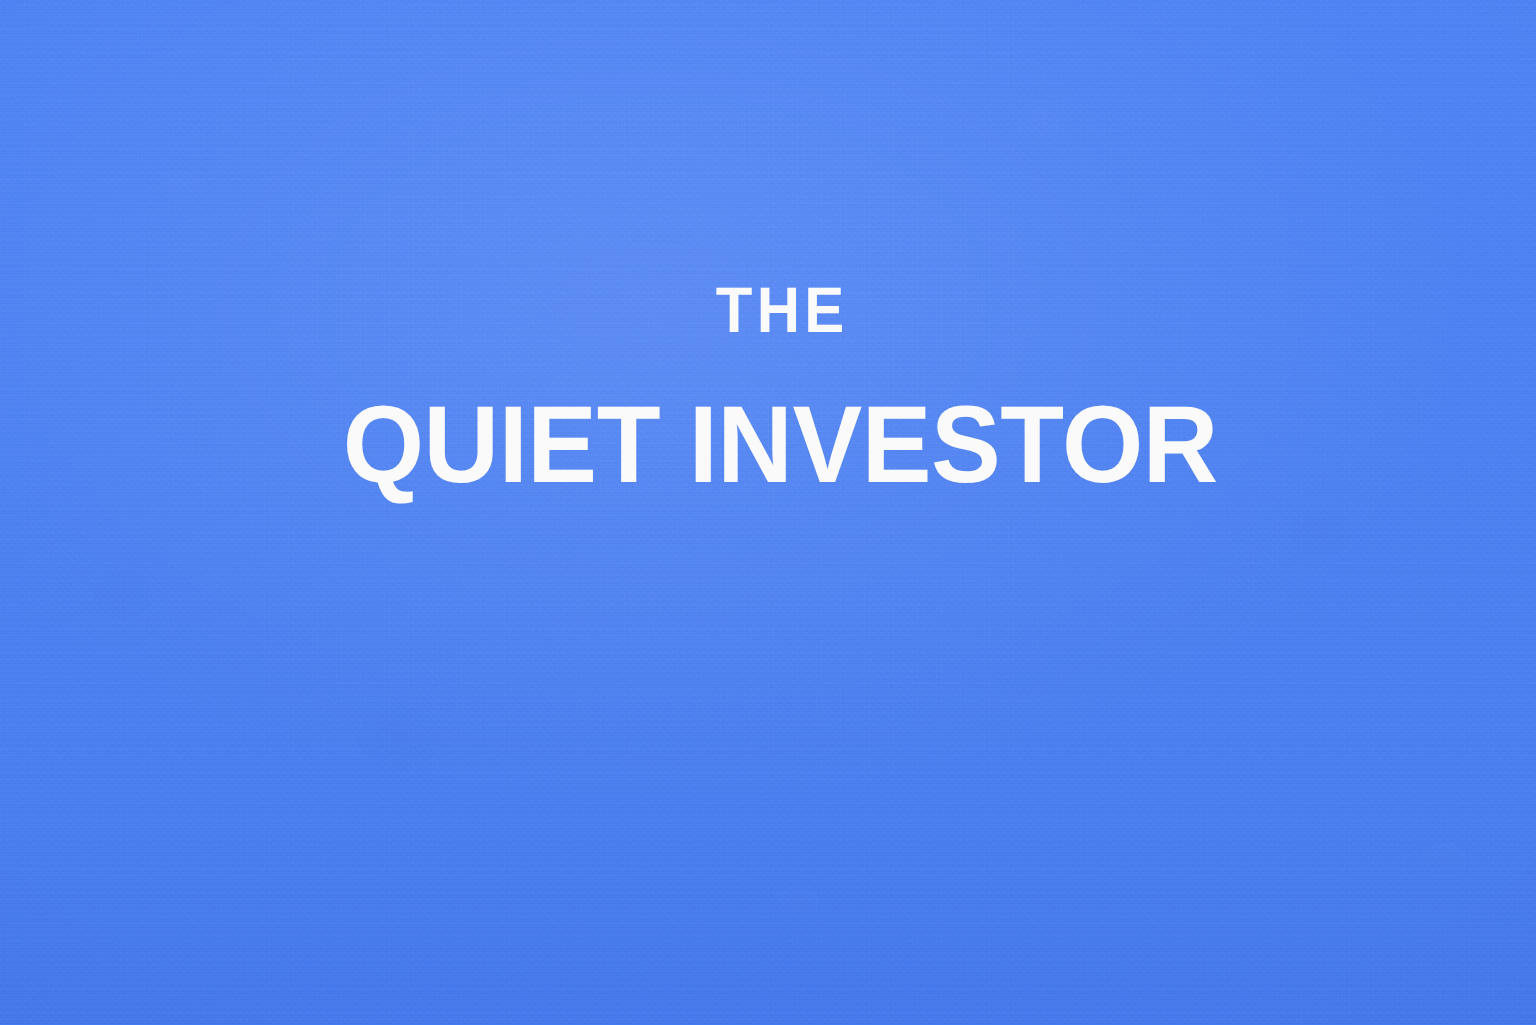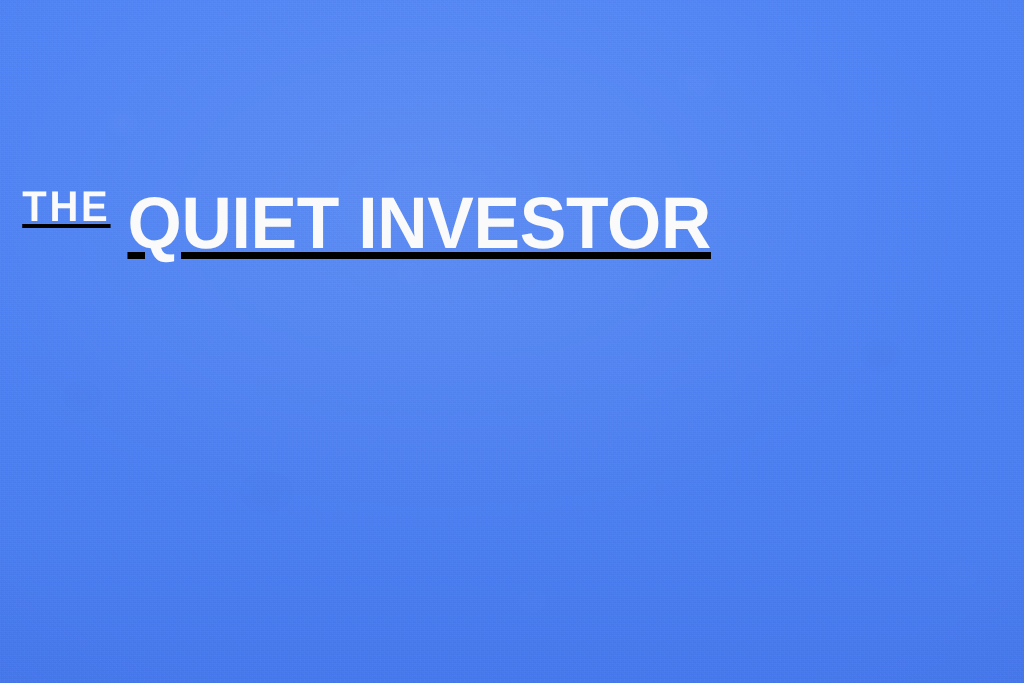--- a/index.html
+++ b/index.html
@@ -128,25 +128,24 @@
   }
 
   
   .title-block {
     position: absolute;
     left: 16px;
     right: 0;
     top: 186px;
     z-index: 10;
     display: flex;
-    flex-direction: row;
+    flex-direction: column;
     align-items: center;
     text-align: center;
     user-select: none;
-    text-decoration: underline;
   }
 
   .eyebrow {
     display: block;
     color: #fafafa;
     font-family: "Liberation Sans", sans-serif;
     font-weight: 700;
     font-size: 43px;
     line-height: 1;
     letter-spacing: 3.0px;

